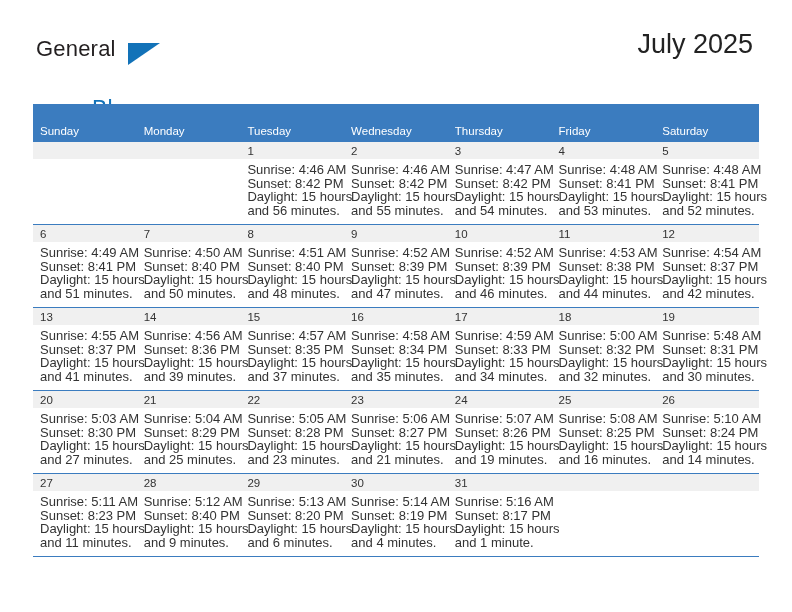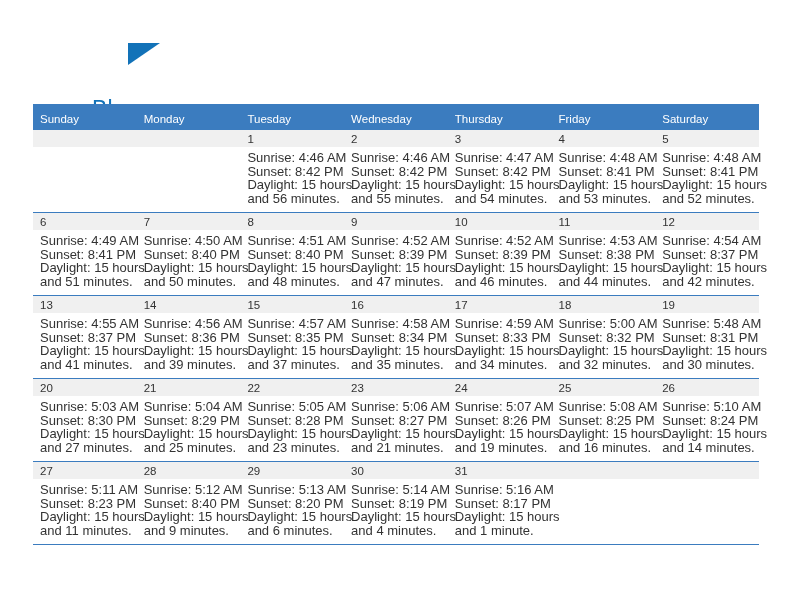--- a/index.html
+++ b/index.html
@@ -59,21 +59,21 @@
     border-collapse:collapse;
     width:726px;
     table-layout:fixed;
   }
   table.cal th{
     background:#3b7cbf;
     color:#ffffff;
     font-size:11.5px;
     font-weight:400;
     text-align:left;
-    padding:8px 0 4px 7px;
+    padding:20px 0 4px 7px;
     height:14px;
     border:none;
   }
   table.cal td{
     vertical-align:top;
     padding:0;
     border-bottom:1px solid #3b7cbf;
     height:82px;
     background:#ffffff;
   }
@@ -97,24 +97,26 @@
   .cell-body div{white-space:nowrap;}
 </style>
 </head>
 <body>
 
 <div class="page">
 
   <div class="header">
 
     <div class="logo">
+      <span class="logo-general">General</span>
       <span class="logo-tri"></span>
       <span class="logo-blue">Blue</span>
     </div>
 
+    <div class="title">July 2025</div>
   </div>
 
   <div class="calendar">
     <table class="cal">
       <thead>
         <tr id="hdr-row">
             <th>Sunday</th>
             <th>Monday</th>
             <th>Tuesday</th>
             <th>Wednesday</th>

